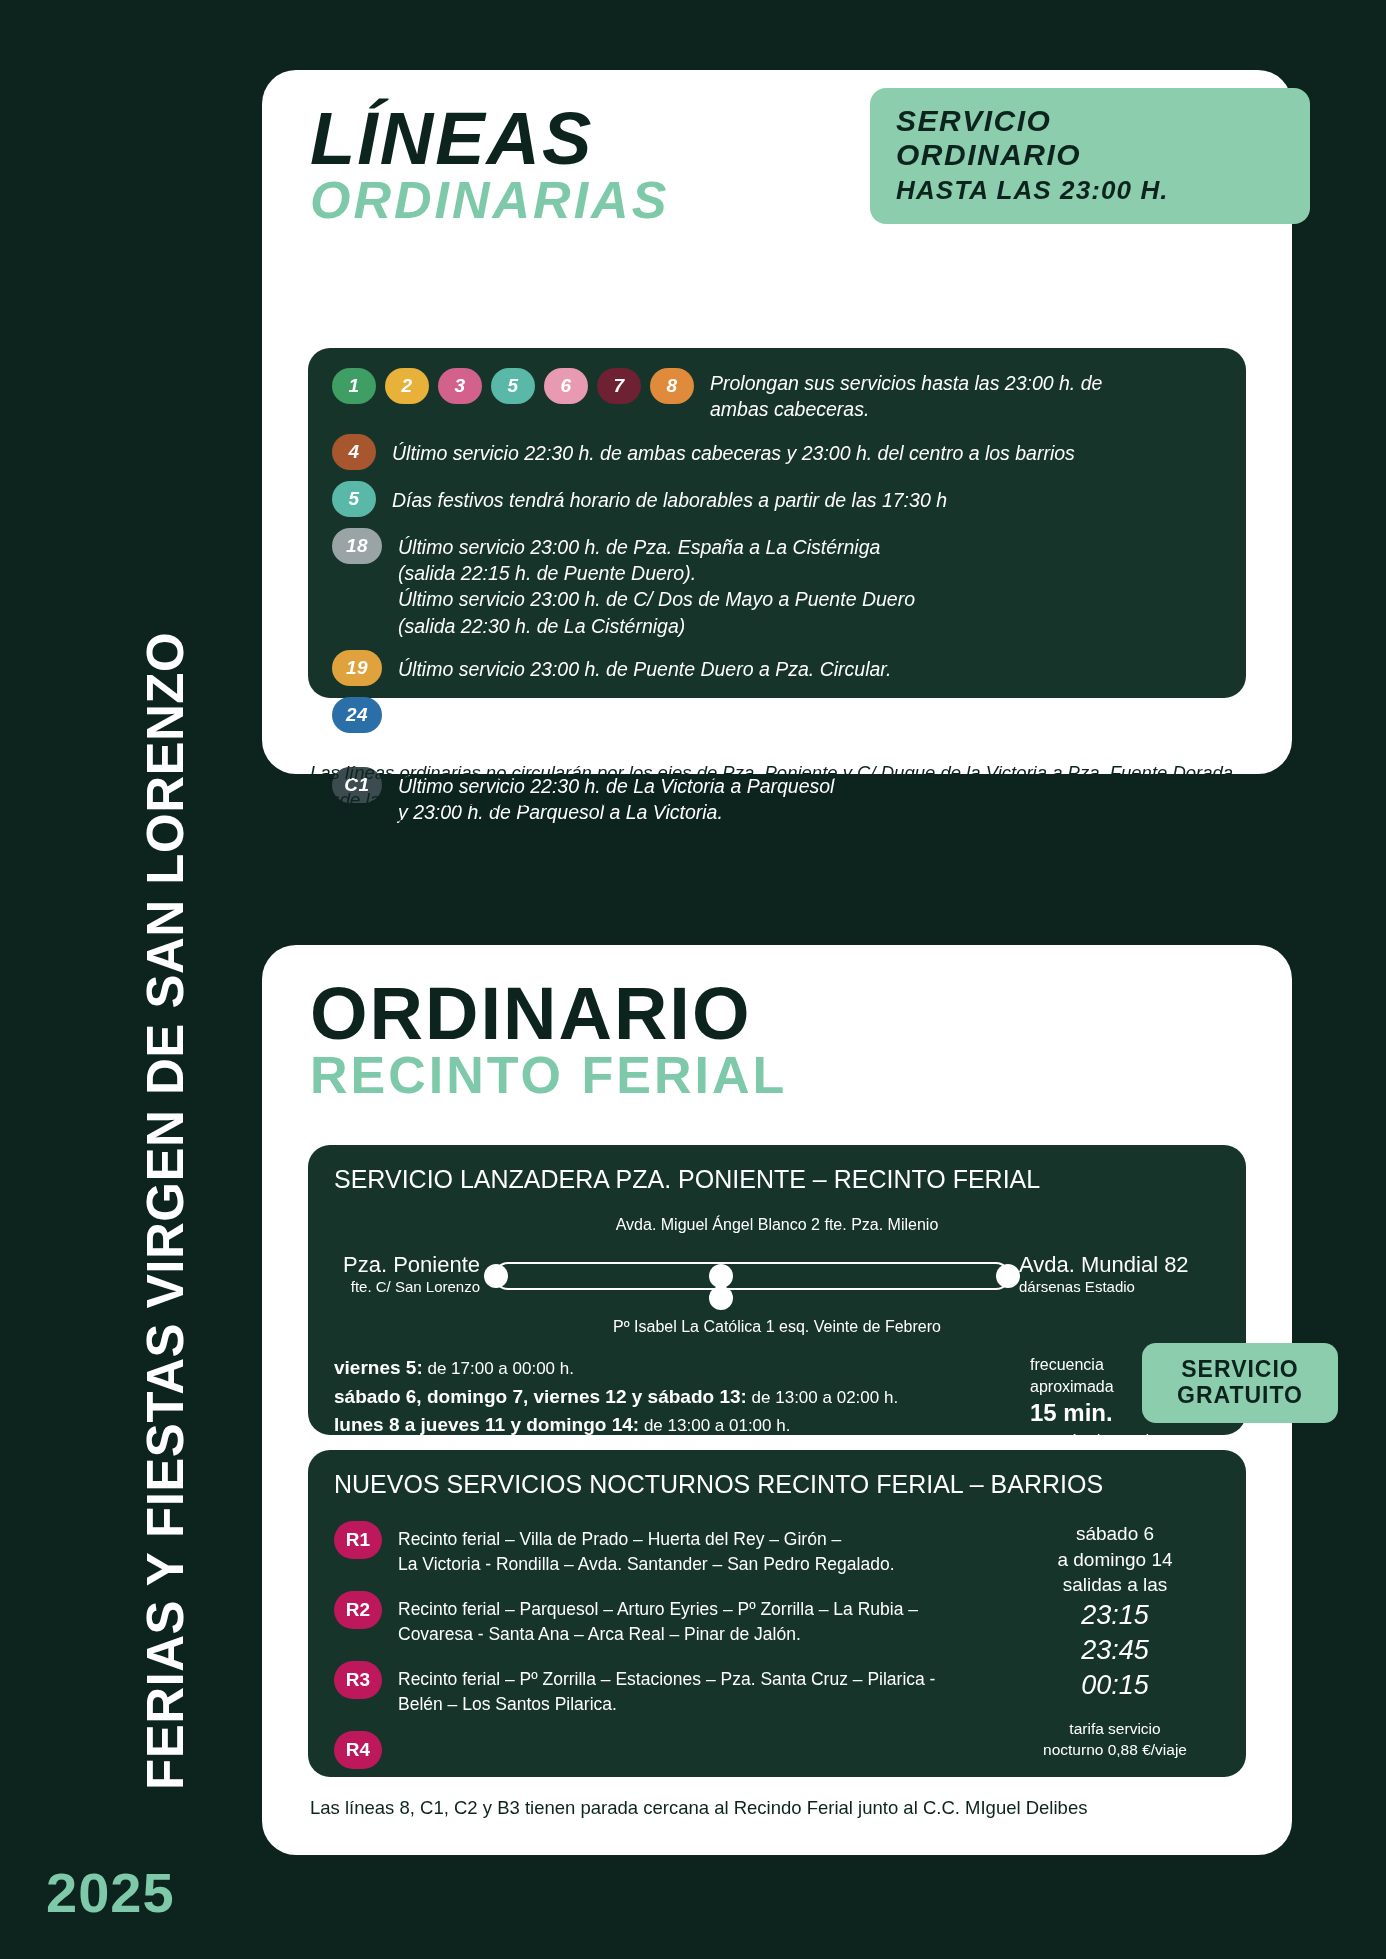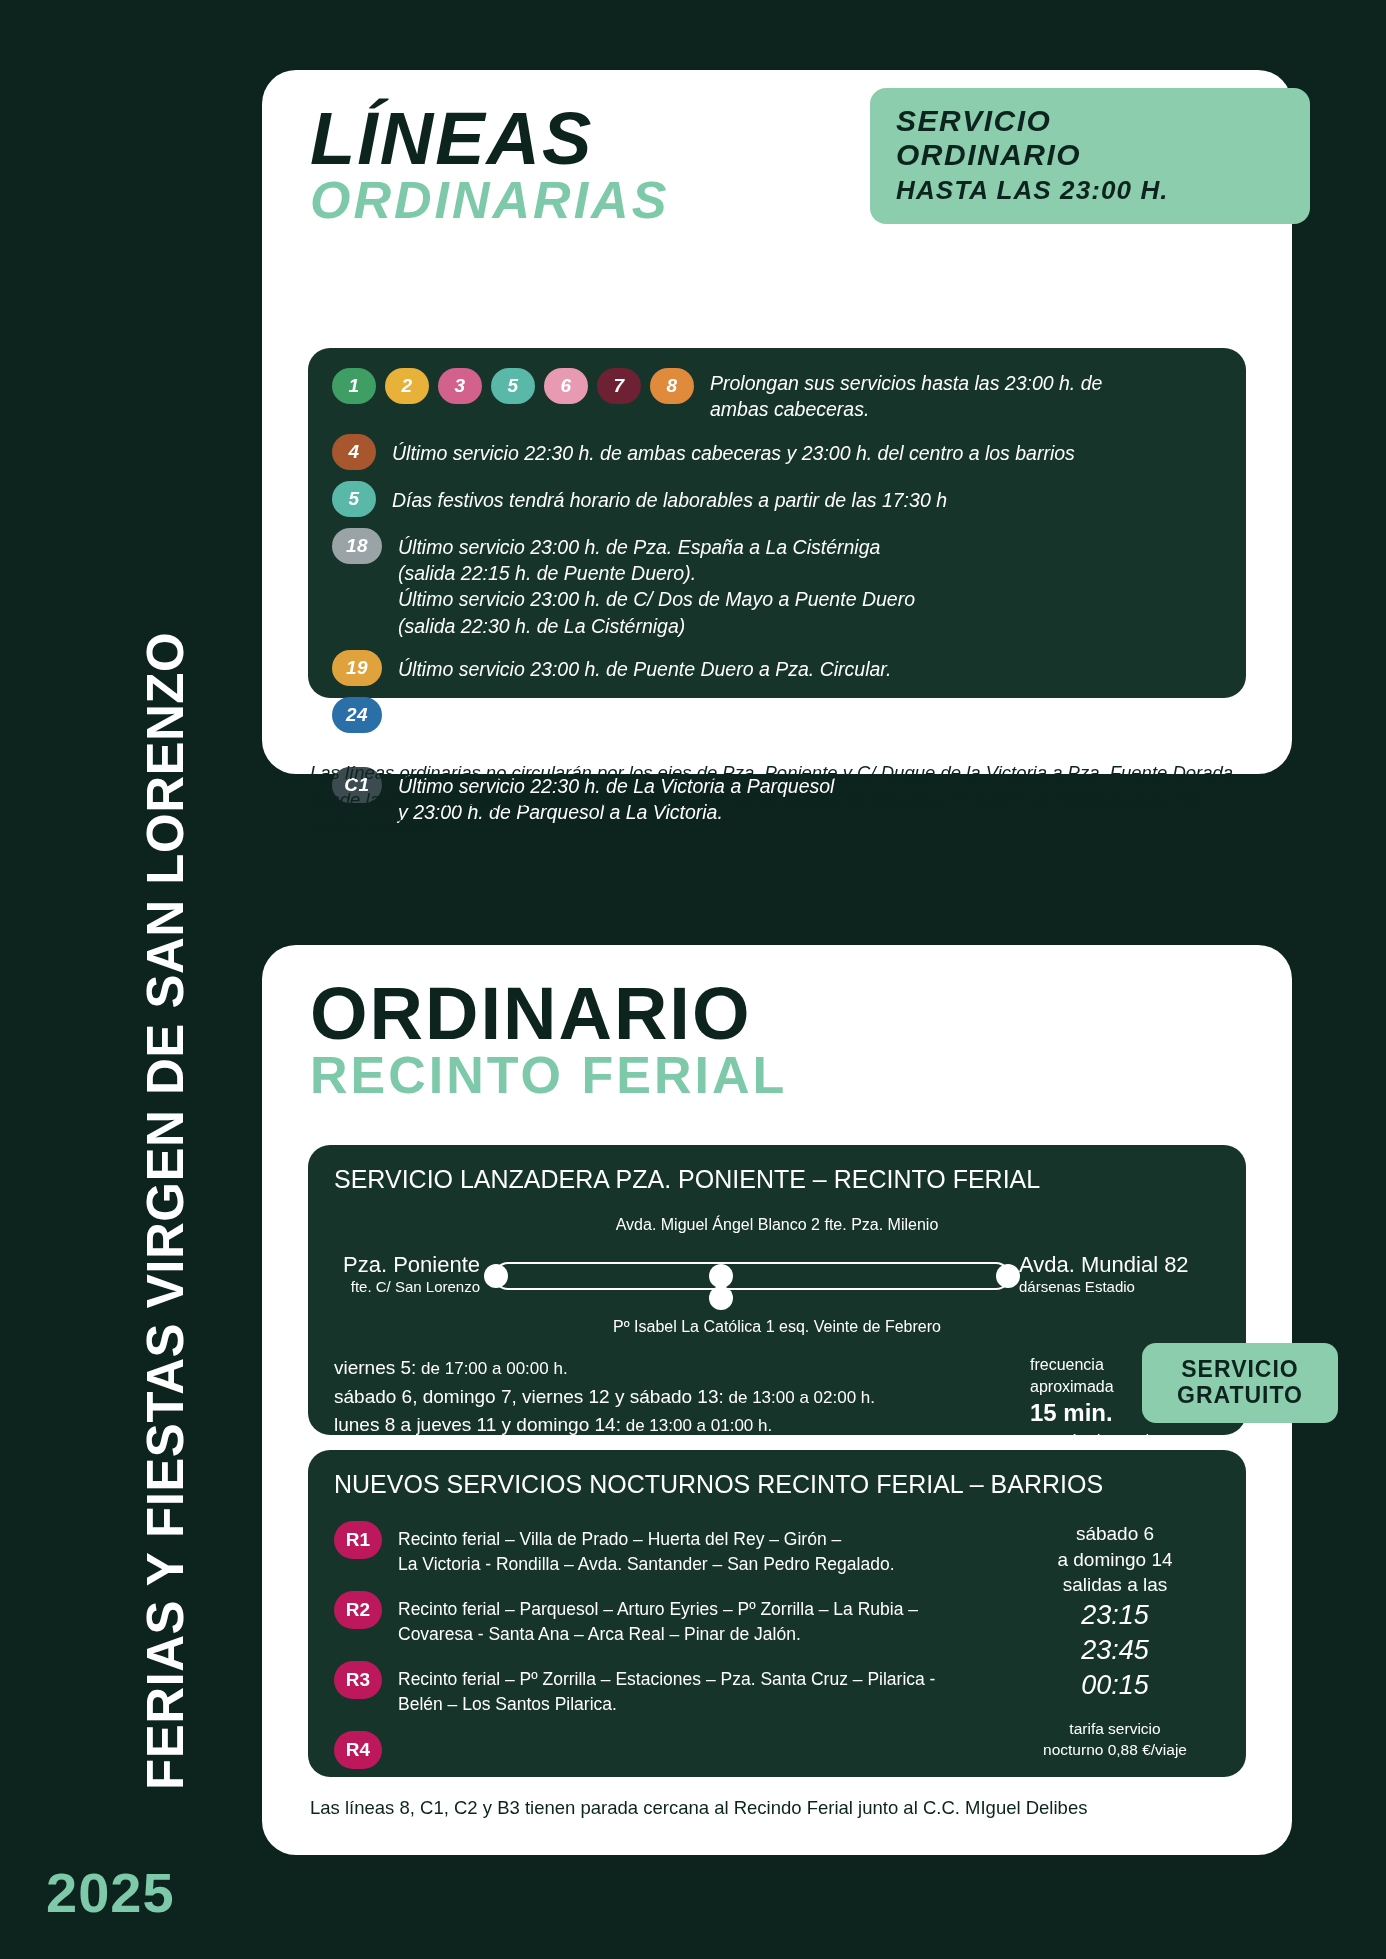--- a/index.html
+++ b/index.html
@@ -148,21 +148,21 @@
   .lbl-left {
     position: absolute; left: 0; top: 36px; width: 160px; text-align: right; padding-right: 14px;
   }
   .lbl-right {
     position: absolute; right: 0; top: 36px; width: 215px; text-align: left; padding-left: 14px;
   }
   .lbl-big { font-size: 22px; color: #fff; }
   .lbl-small { font-size: 15px; color: #fff; }
 
   .sched { font-size: 19px; color: #fff; line-height: 1.5; }
-  .sched .bold { font-weight: normal; text-align: center; }
+  .sched .bold { font-weight: bold; text-align: center; }
   .freq { font-size: 16px; color: #fff; line-height: 1.35; }
   .freq .big { font-size: 24px; font-weight: bold; }
 
   .gratis {
     position: absolute;
     right: -46px;
     width: 196px;
     background: #8ccdae;
     color: #0d241e;
     border-radius: 14px;

